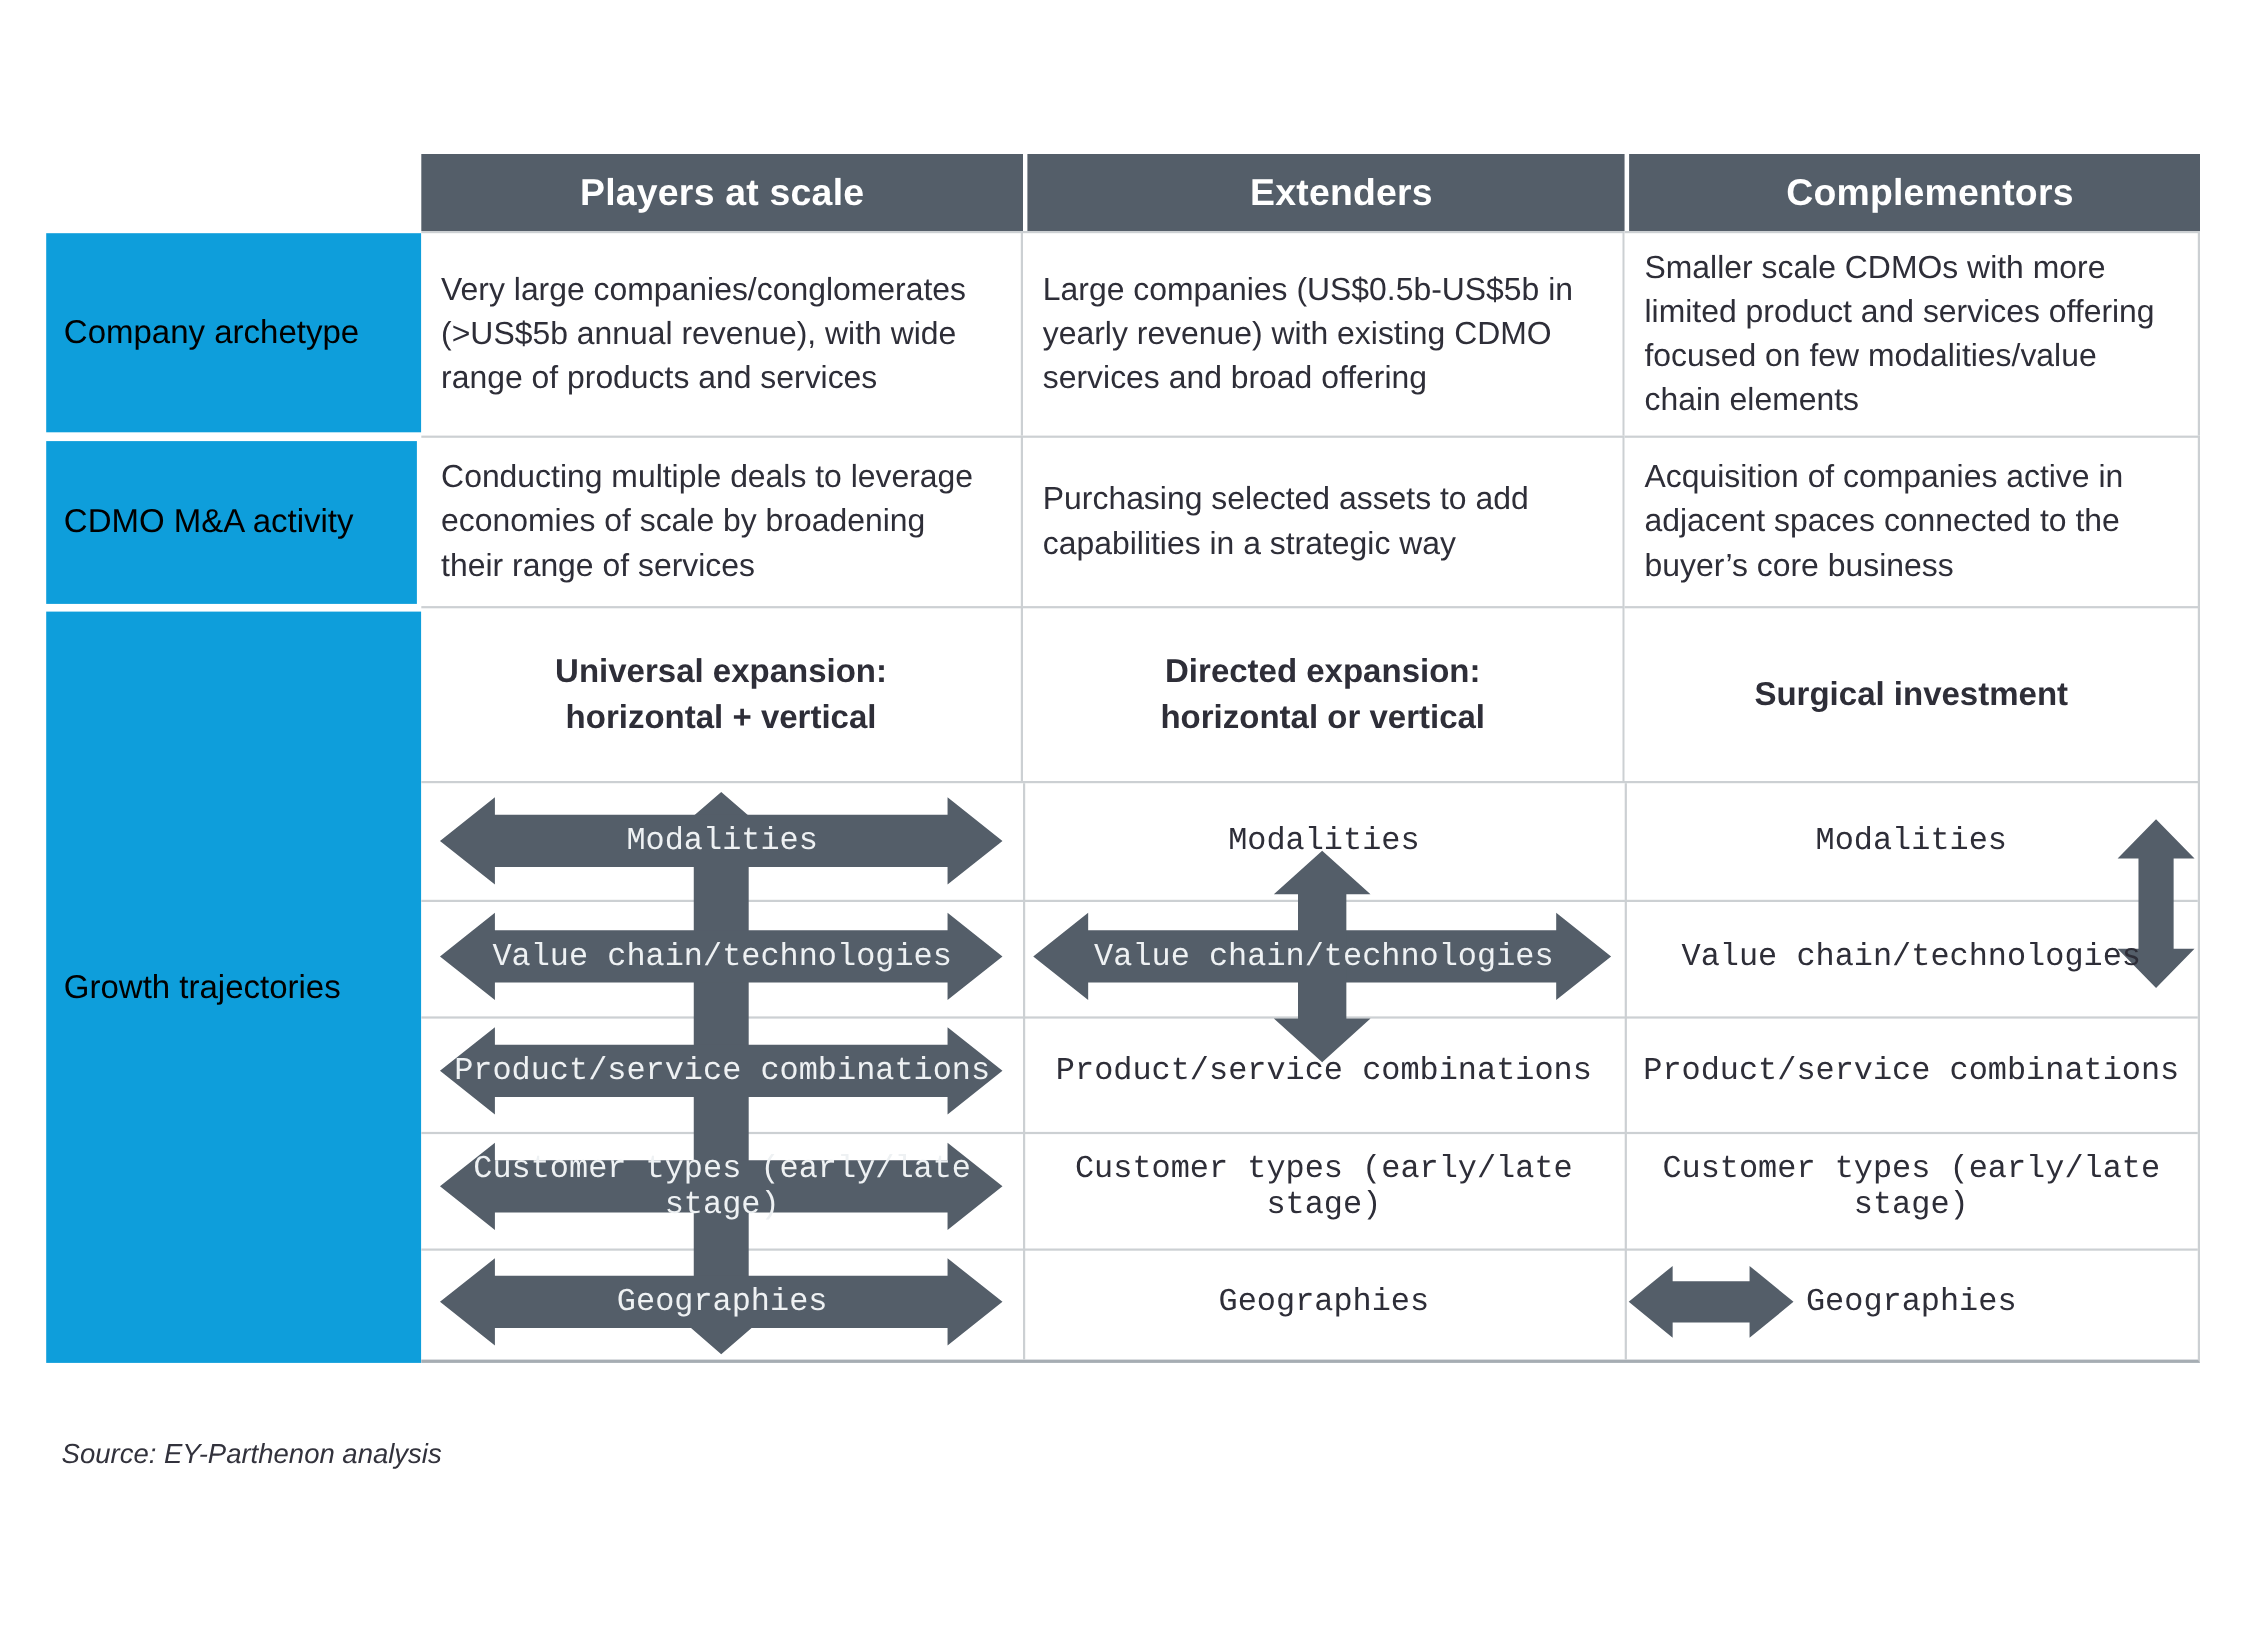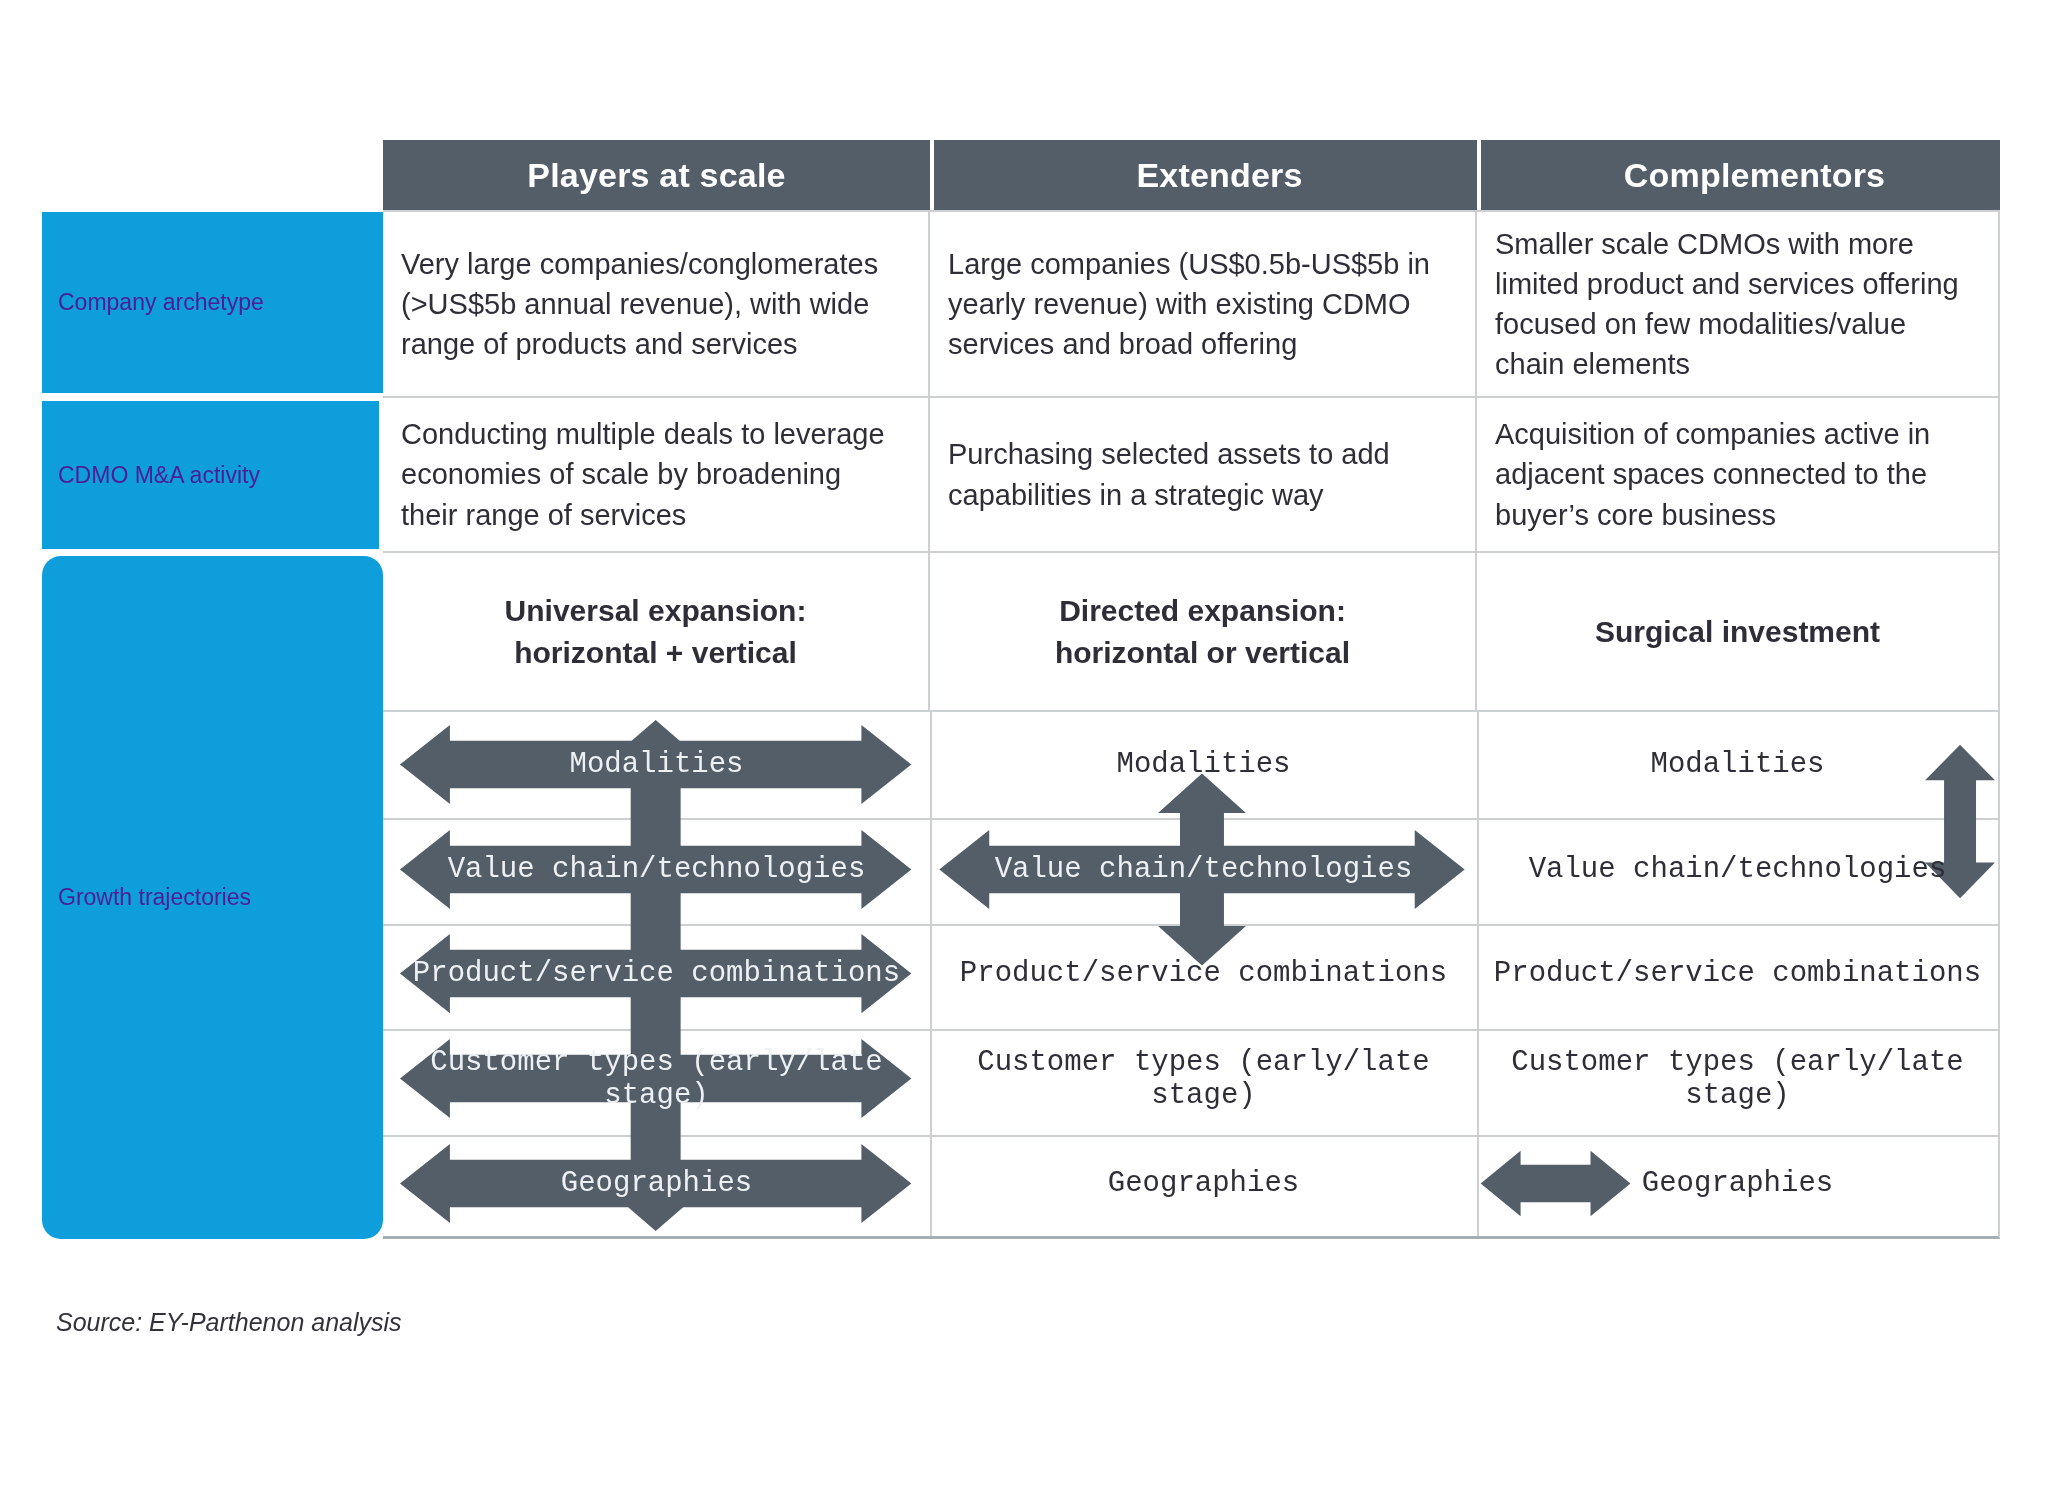--- a/index.html
+++ b/index.html
@@ -27,28 +27,28 @@
   .corner{grid-column:1;grid-row:1;background:transparent;}
   .col-header{
     background:var(--slate);color:#fff;
     display:flex;align-items:center;justify-content:center;
     font-size:34px;font-weight:700;letter-spacing:.2px;
   }
   .col-header.gap{border-left:4px solid #fff;padding-left:28px;}
 
   
   .row-label{
-    background:var(--blue);color:#4c1d95;
+    background:var(--blue);color:#000000;
     display:flex;align-items:center;
     padding-left:16px;padding-right:28px;
-    font-size:23px;line-height:1.25;
+    font-size:30px;line-height:1.25;
   }
   .row-label.r1{grid-column:1;grid-row:2;margin:2px 0 3px 0;}
   .row-label.r2{grid-column:1;grid-row:3;margin:5px 4px 2px 0;}
-  .row-label.r3{grid-column:1;grid-row:4 / 6;margin:5px 0 0 0;border-radius:19px;}
+  .row-label.r3{grid-column:1;grid-row:4 / 6;margin:5px 0 0 0;}
 
   
   .cell{
     display:flex;align-items:center;
     padding:10px 24px 10px 18px;
     font-size:29px;line-height:1.38;
     border-top:2px solid var(--line);
     border-right:2px solid var(--line);
     background:#fff;
   }

